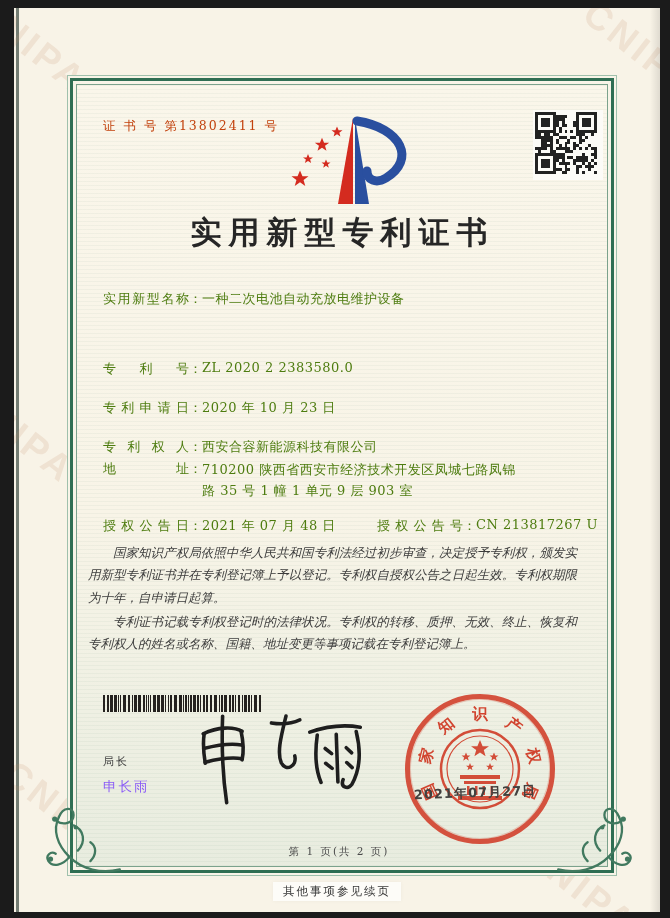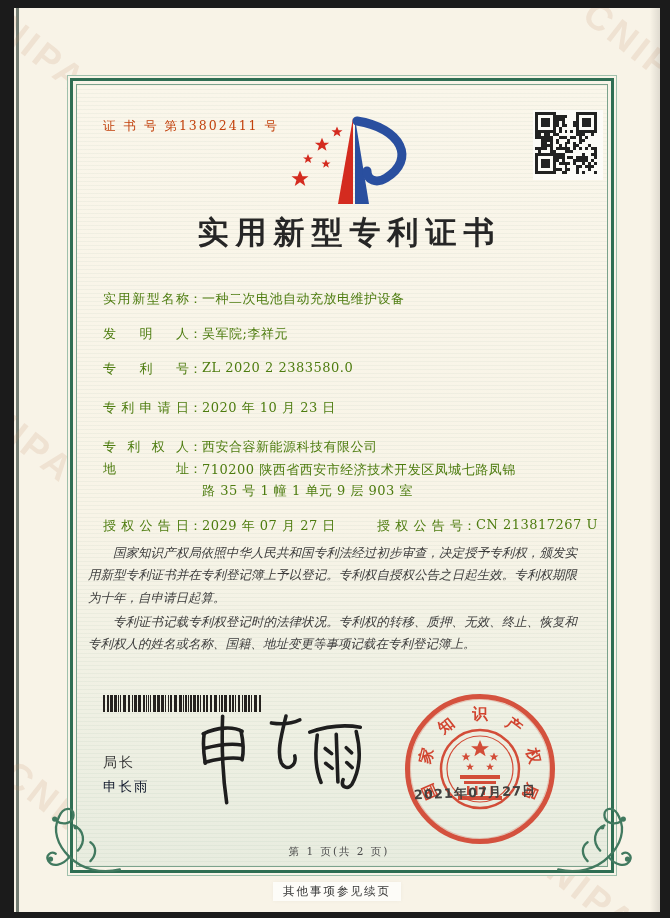--- a/index.html
+++ b/index.html
@@ -17,35 +17,35 @@
   .frame{position:absolute;left:56px;top:70px;width:538px;height:789px;
       border:3px solid #2f6e53;
       box-shadow:inset 0 0 0 3px #f8f4e8, inset 0 0 0 4px #7ba28c, 0 0 0 2px #f8f4e8, 0 0 0 3px #9fc0ac;
       background:
         repeating-linear-gradient(0deg, rgba(63,115,90,0.05) 0 1px, rgba(0,0,0,0) 1px 4px),
         linear-gradient(180deg,#faf6ea 0%,#f8f4e7 55%,#eff0e3 80%,#e8ecdf 100%);}
   .orn{position:absolute;width:84px;height:84px;}
   
   .certno{position:absolute;left:89px;top:110px;font-size:12.5px;color:#c2410c;letter-spacing:2px;}
   .title{position:absolute;left:56px;top:204px;width:538px;text-align:center;font-size:31px;
-      font-weight:bold;color:#262626;letter-spacing:7px;text-indent:7px;padding-left:7px;}
+      font-weight:bold;color:#262626;letter-spacing:7px;text-indent:7px;}
   .frow{position:absolute;left:89px;font-size:13px;color:#4d7c0f;white-space:nowrap;}
   .flabel{display:inline-block;width:86px;text-align:justify;text-align-last:justify;vertical-align:top;}
   .fcolon{display:inline-block;vertical-align:top;}
   .fvalue{display:inline-block;vertical-align:top;letter-spacing:0.5px;}
   .fvalue-wrap{display:inline-block;width:320px;white-space:normal;line-height:1.6;vertical-align:top;letter-spacing:0.5px;}
   .fgroup2{position:absolute;left:274px;top:0;}
   .paras{position:absolute;left:74px;top:534px;width:506px;font-size:12.5px;line-height:1.78;
       color:#3c3c3c;text-align:justify;font-style:italic;}
   .paras p{margin:0 17px 2px 0;text-indent:2em;}
   
   .barcode{position:absolute;left:89px;top:687px;width:163px;height:17px;}
   
-  .sig-title{position:absolute;left:89px;top:746px;font-size:14px;color:#3a3a3a;letter-spacing:2px;}
-  .sig-name{position:absolute;left:89px;top:770px;font-size:13.5px;color:#0f172a;letter-spacing:2px;}
+  .sig-title{position:absolute;left:89px;top:746px;font-size:11px;color:#3a3a3a;letter-spacing:2px;}
+  .sig-name{position:absolute;left:89px;top:770px;font-size:13.5px;color:#8b5cf6;letter-spacing:2px;}
   .sig-hand{position:absolute;left:178px;top:702px;width:175px;height:95px;transform:rotate(-2deg);}
   
   .seal{position:absolute;left:391px;top:686px;width:140px;height:140px;border-radius:50%;
       border:5px solid rgba(208,59,38,0.92);box-shadow:inset 0 0 0 1px rgba(208,59,38,0.25);
       opacity:.95;}
   .seal-char{position:absolute;left:50%;top:50%;width:18px;height:18px;margin:-9px 0 0 -9px;
       font-size:15.5px;font-weight:bold;color:#d03b26;text-align:center;line-height:18px;}
   .emblem{position:absolute;left:50%;top:50%;transform:translate(-50%,-50%);}
   .seal-date{position:absolute;left:391px;top:776px;width:140px;text-align:center;font-size:13px;
       font-weight:bold;color:#42413f;letter-spacing:1px;transform:rotate(-2deg);
@@ -267,37 +267,34 @@
           <rect x="16" y="20" width="1" height="1" fill="#222"></rect>
           <rect x="20" y="20" width="1" height="1" fill="#222"></rect>
         </svg>
       </div>
 
     <div class="title">实用新型专利证书</div>
 
     <div class="frow" style="top:282px">
       <span class="flabel">实用新型名称</span><span class="fcolon">：</span><span class="fvalue">一种二次电池自动充放电维护设备</span>
     </div>
-    <div class="frow" style="top:317px">
-      <span class="flabel">发明人</span><span class="fcolon">：</span><span class="fvalue">吴军院;李祥元</span>
-    </div>
     <div class="frow" style="top:352px">
       <span class="flabel">专利号</span><span class="fcolon">：</span><span class="fvalue">ZL 2020 2 2383580.0</span>
     </div>
     <div class="frow" style="top:391px">
       <span class="flabel">专利申请日</span><span class="fcolon">：</span><span class="fvalue">2020 年 10 月 23 日</span>
     </div>
     <div class="frow" style="top:430px">
       <span class="flabel">专利权人</span><span class="fcolon">：</span><span class="fvalue">西安合容新能源科技有限公司</span>
     </div>
     <div class="frow" style="top:452px">
       <span class="flabel">地址</span><span class="fcolon">：</span><span class="fvalue-wrap">710200 陕西省西安市经济技术开发区凤城七路凤锦路 35 号 1 幢 1 单元 9 层 903 室</span>
     </div>
     <div class="frow" style="top:509px;width:505px">
-      <span class="flabel">授权公告日</span><span class="fcolon">：</span><span class="fvalue">2029 年 07 月 27 日</span>
+      <span class="flabel">授权公告日</span><span class="fcolon">：</span><span class="fvalue">2021 年 07 月 48 日</span>
       <span class="fgroup2">
         <span class="flabel">授权公告号</span><span class="fcolon">：</span><span class="fvalue">CN 213817267 U</span>
       </span>
     </div>
 
     <div class="paras">
       <p>国家知识产权局依照中华人民共和国专利法经过初步审查，决定授予专利权，颁发实用新型专利证书并在专利登记簿上予以登记。专利权自授权公告之日起生效。专利权期限为十年，自申请日起算。</p>
       <p>专利证书记载专利权登记时的法律状况。专利权的转移、质押、无效、终止、恢复和专利权人的姓名或名称、国籍、地址变更等事项记载在专利登记簿上。</p>
     </div>
 

